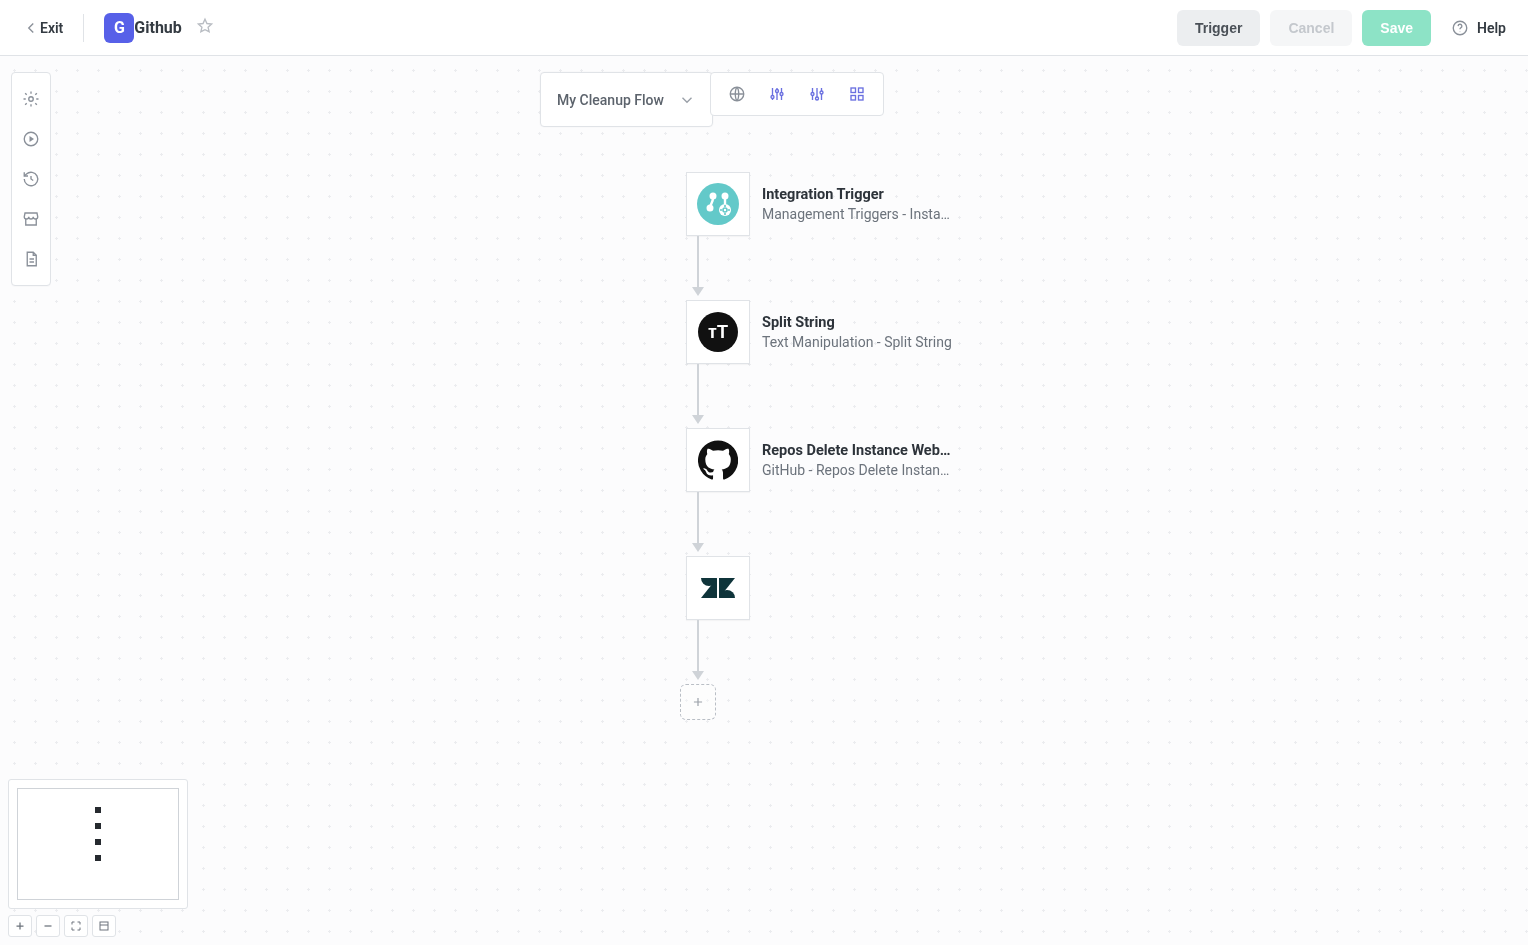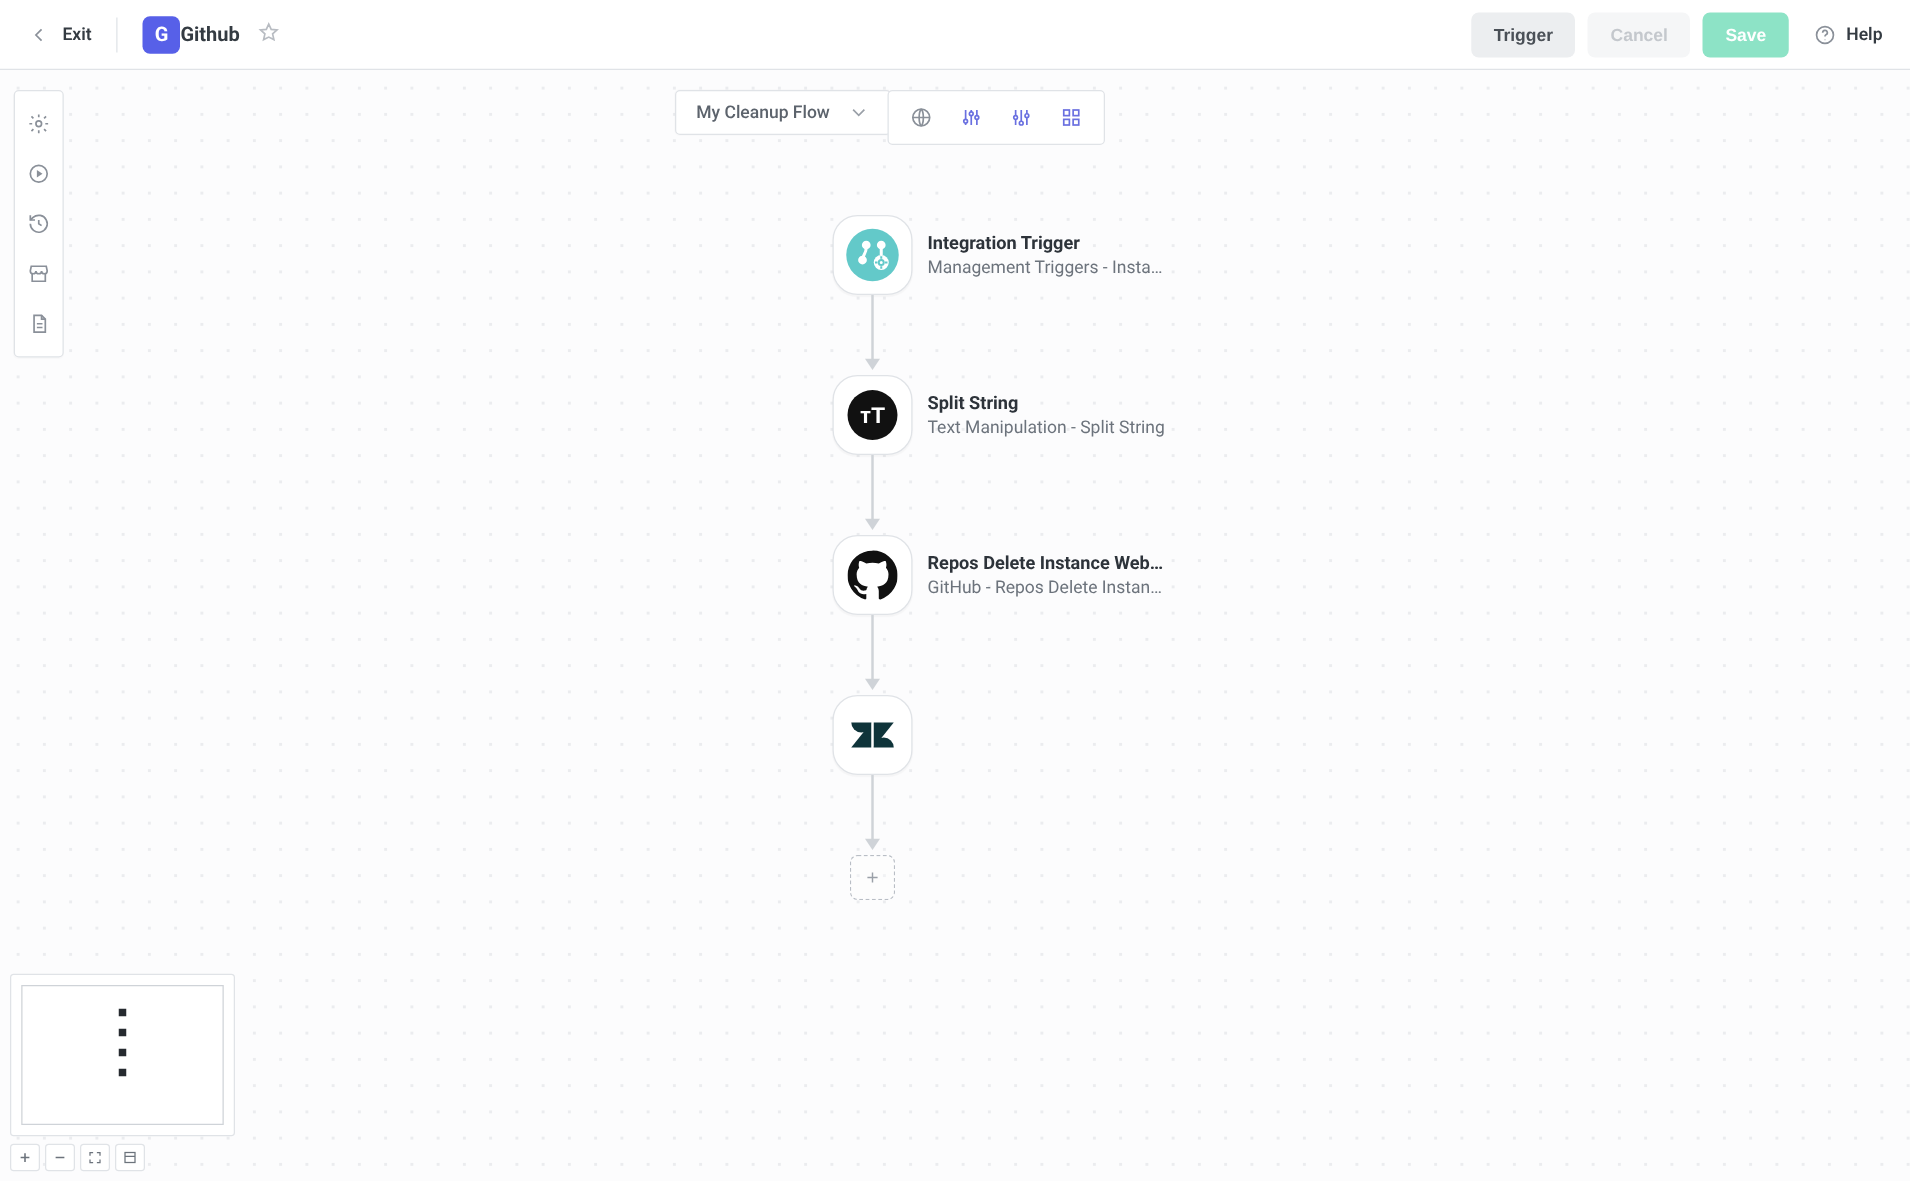--- a/index.html
+++ b/index.html
@@ -29,21 +29,21 @@
     height: 56px;
     padding: 0 22px;
     border-bottom: 1px solid var(--border);
     background: #fff;
     position: relative;
     z-index: 20;
   }
   .exit {
     display: flex;
     align-items: center;
-    gap: 10px;
+    gap: 0;
     cursor: pointer;
     font-weight: 600;
     color: var(--text);
   }
   .exit svg { stroke: #8a9099; }
   .divider-v {
     width: 1px;
     height: 28px;
     background: var(--border);
     margin: 0 20px;
@@ -128,21 +128,21 @@
     cursor: pointer;
     color: #8a9099;
   }
   .rail button svg { stroke: currentColor; }
 
   
   .flow-select {
     position: absolute;
     top: 16px;
     left: 540px;
-    height: 36px;
+    height: 55px;
     padding: 0 16px;
     background: #fff;
     border: 1px solid var(--border);
     border-radius: 4px;
     display: flex;
     align-items: center;
     gap: 14px;
     cursor: pointer;
     box-shadow: 0 0 0 1px rgba(0,0,0,0.01);
   }
@@ -180,27 +180,28 @@
   }
   .step {
     display: flex;
     align-items: center;
     gap: 12px;
   }
   .node {
     width: 64px;
     height: 64px;
     border: 1px solid var(--border);
-    border-radius: 20px;
+    border-radius: 0;
     background: #fff;
     display: flex;
     align-items: center;
     justify-content: center;
     box-shadow: 0 1px 1px rgba(0,0,0,0.03);
     cursor: pointer;
+    margin-left: 20px;
   }
   .step-text { max-width: 190px; }
   .step-title {
     font-weight: 700;
     font-size: 14.5px;
     color: #2d333a;
     white-space: nowrap;
     overflow: hidden;
     text-overflow: ellipsis;
   }

